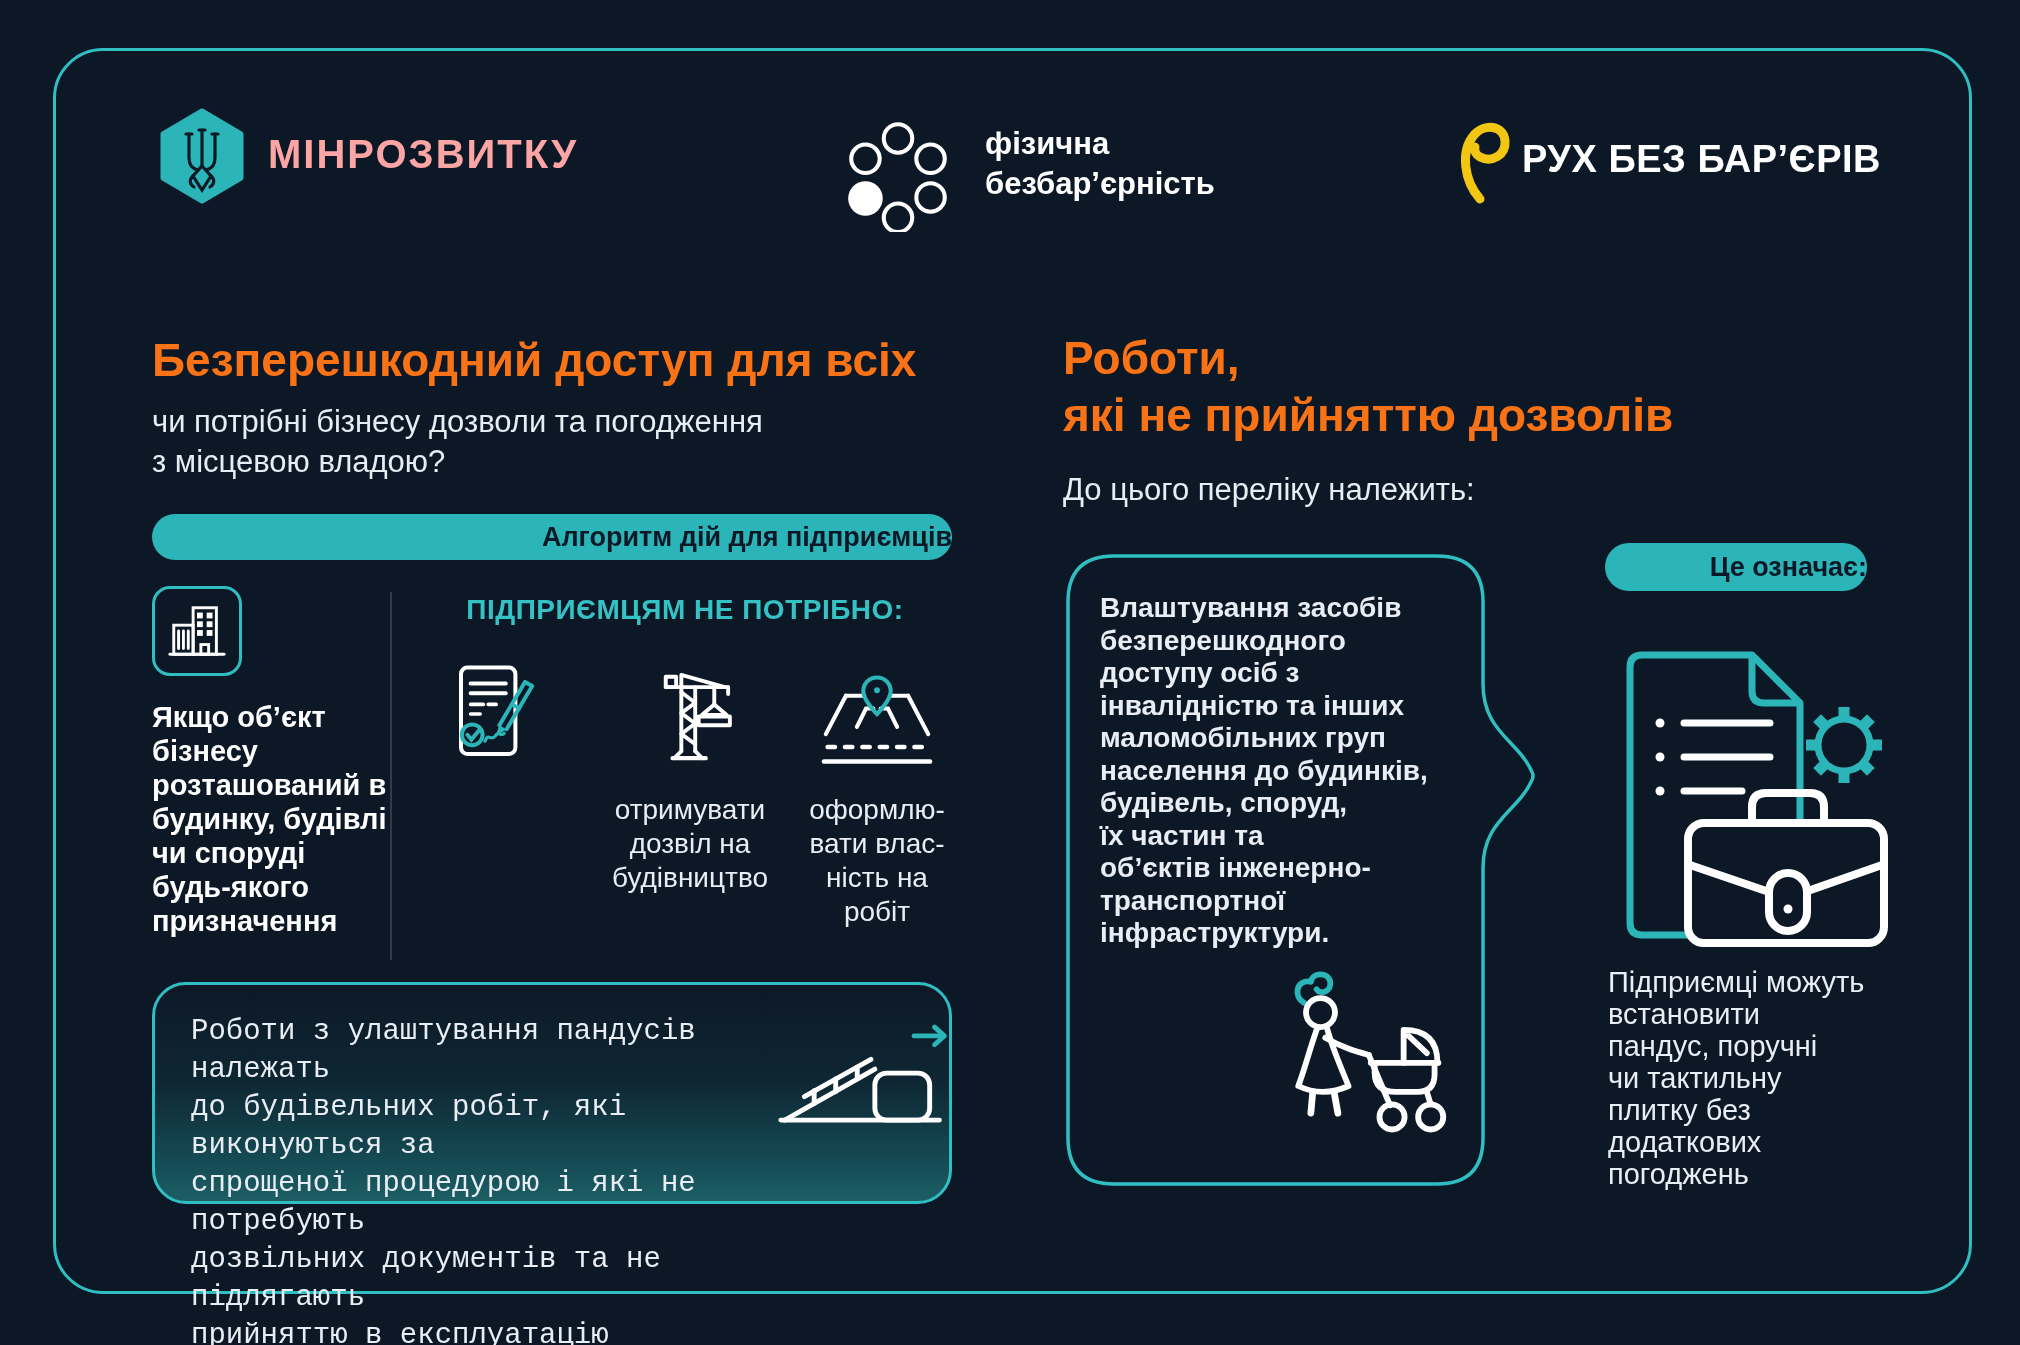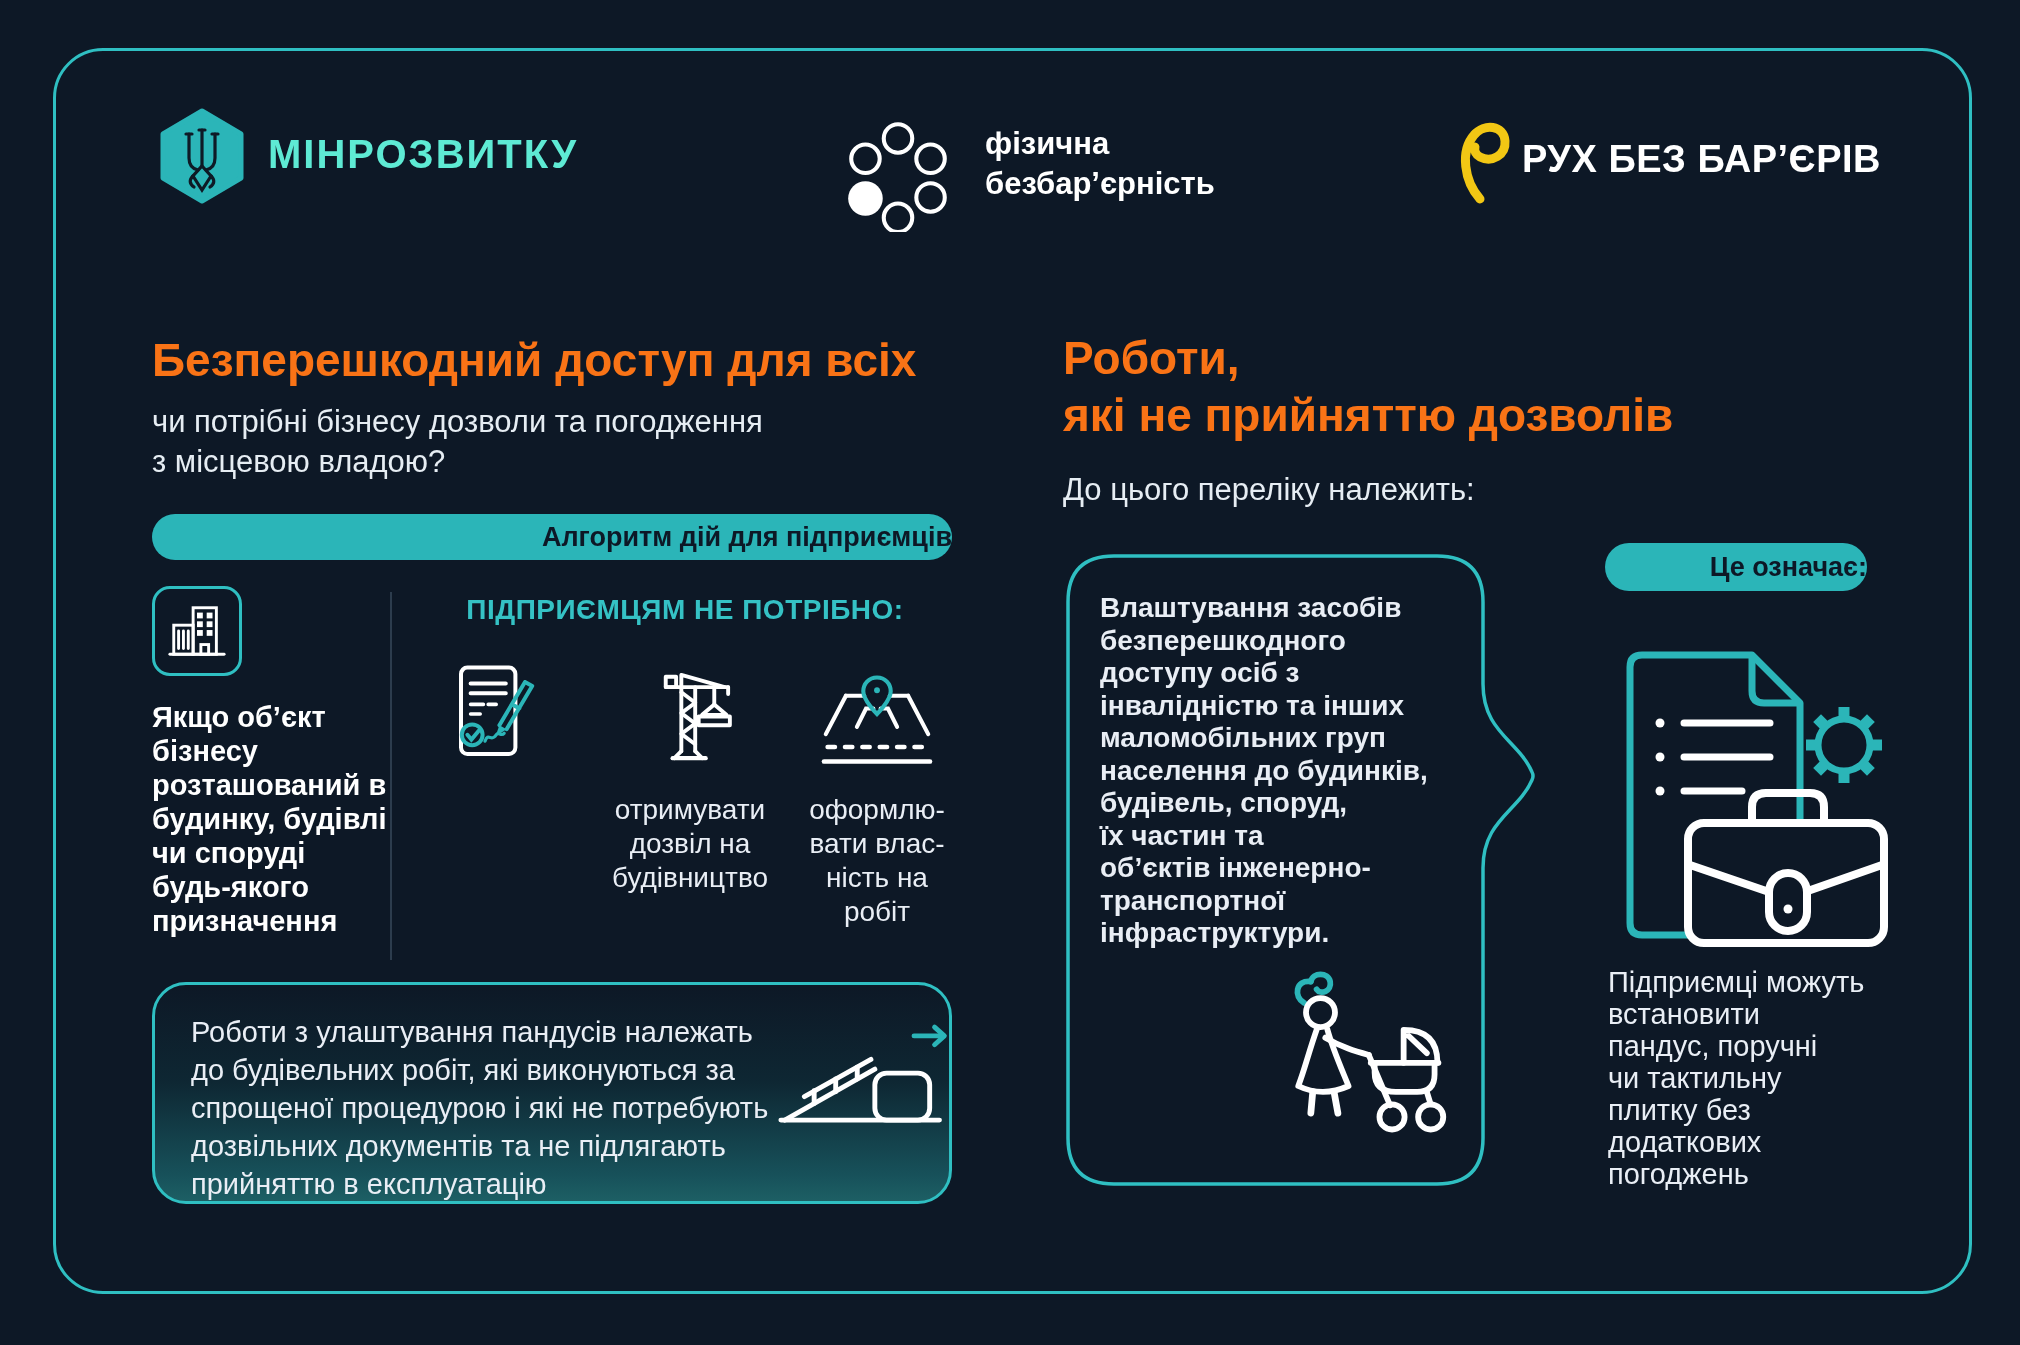--- a/index.html
+++ b/index.html
@@ -7,39 +7,40 @@
     width:2020px;height:1345px;position:relative;overflow:hidden;
     background:#0d1826;
     font-family:"Liberation Sans","DejaVu Sans",sans-serif;
     color:#eef3f8;
   }
   .abs{position:absolute;}
   .pre{white-space:pre-line;}
   
   .frame{left:53px;top:48px;width:1913px;height:1240px;border:3px solid #2fbfc2;border-radius:50px;}
   
-  .logo-text-teal{font-size:40px;font-weight:700;letter-spacing:2px;color:#5eead4;}
+  .logo-text-teal{font-size:40px;font-weight:700;letter-spacing:2px;color:#fca5a5;}
   .logo-text-white{font-size:31px;font-weight:700;color:#fff;line-height:1.3;}
   .logo-text-rukh{font-size:38px;font-weight:800;color:#fff;letter-spacing:.5px;}
   
   .h1{font-size:46px;font-weight:700;color:#f97316;line-height:57px;}
   .sub{font-size:31px;font-weight:300;color:#e6edf3;line-height:40px;}
   .pill{background:#2bb5b8;color:#0d1826;font-weight:700;font-size:27px;text-align:right;border-radius:26px;}
   .pill-lg{width:800px;height:46px;line-height:46px;}
   .pill-sm{width:262px;height:48px;line-height:48px;}
   .icon-box{width:84px;height:84px;border:3px solid #2fbfc2;border-radius:18px;display:flex;align-items:center;justify-content:center;}
   .condition{font-size:29px;font-weight:700;color:#fff;line-height:34px;}
   .nn-title{font-size:28px;font-weight:800;color:#35c2c5;letter-spacing:.5px;text-align:center;}
   .nn-col{width:170px;text-align:center;}
   .nn-iconwrap{height:135px;display:flex;align-items:flex-end;justify-content:center;}
   .nn-caption{margin-top:16px;font-size:28px;color:#e9eef5;line-height:34px;}
   .divider{width:2px;background:#2c3c4d;}
   .note-box{
     width:800px;height:222px;border:3px solid #2fbfc2;border-radius:34px;box-sizing:border-box;
     background:linear-gradient(180deg,#0d1826 0%,#0e2733 45%,#17515a 88%,#1d5f64 100%);
+    font-family:Liberation Mono, monospace;
   }
   .note-text{font-size:29px;color:#e9eef5;line-height:38px;}
   
   .bubble-text{font-size:28px;color:#e9eef5;line-height:32.5px;}
   .means-text{font-size:29px;color:#e9eef5;line-height:32px;}
   svg{display:block;}
 </style>
 </head>
 <body>
 

